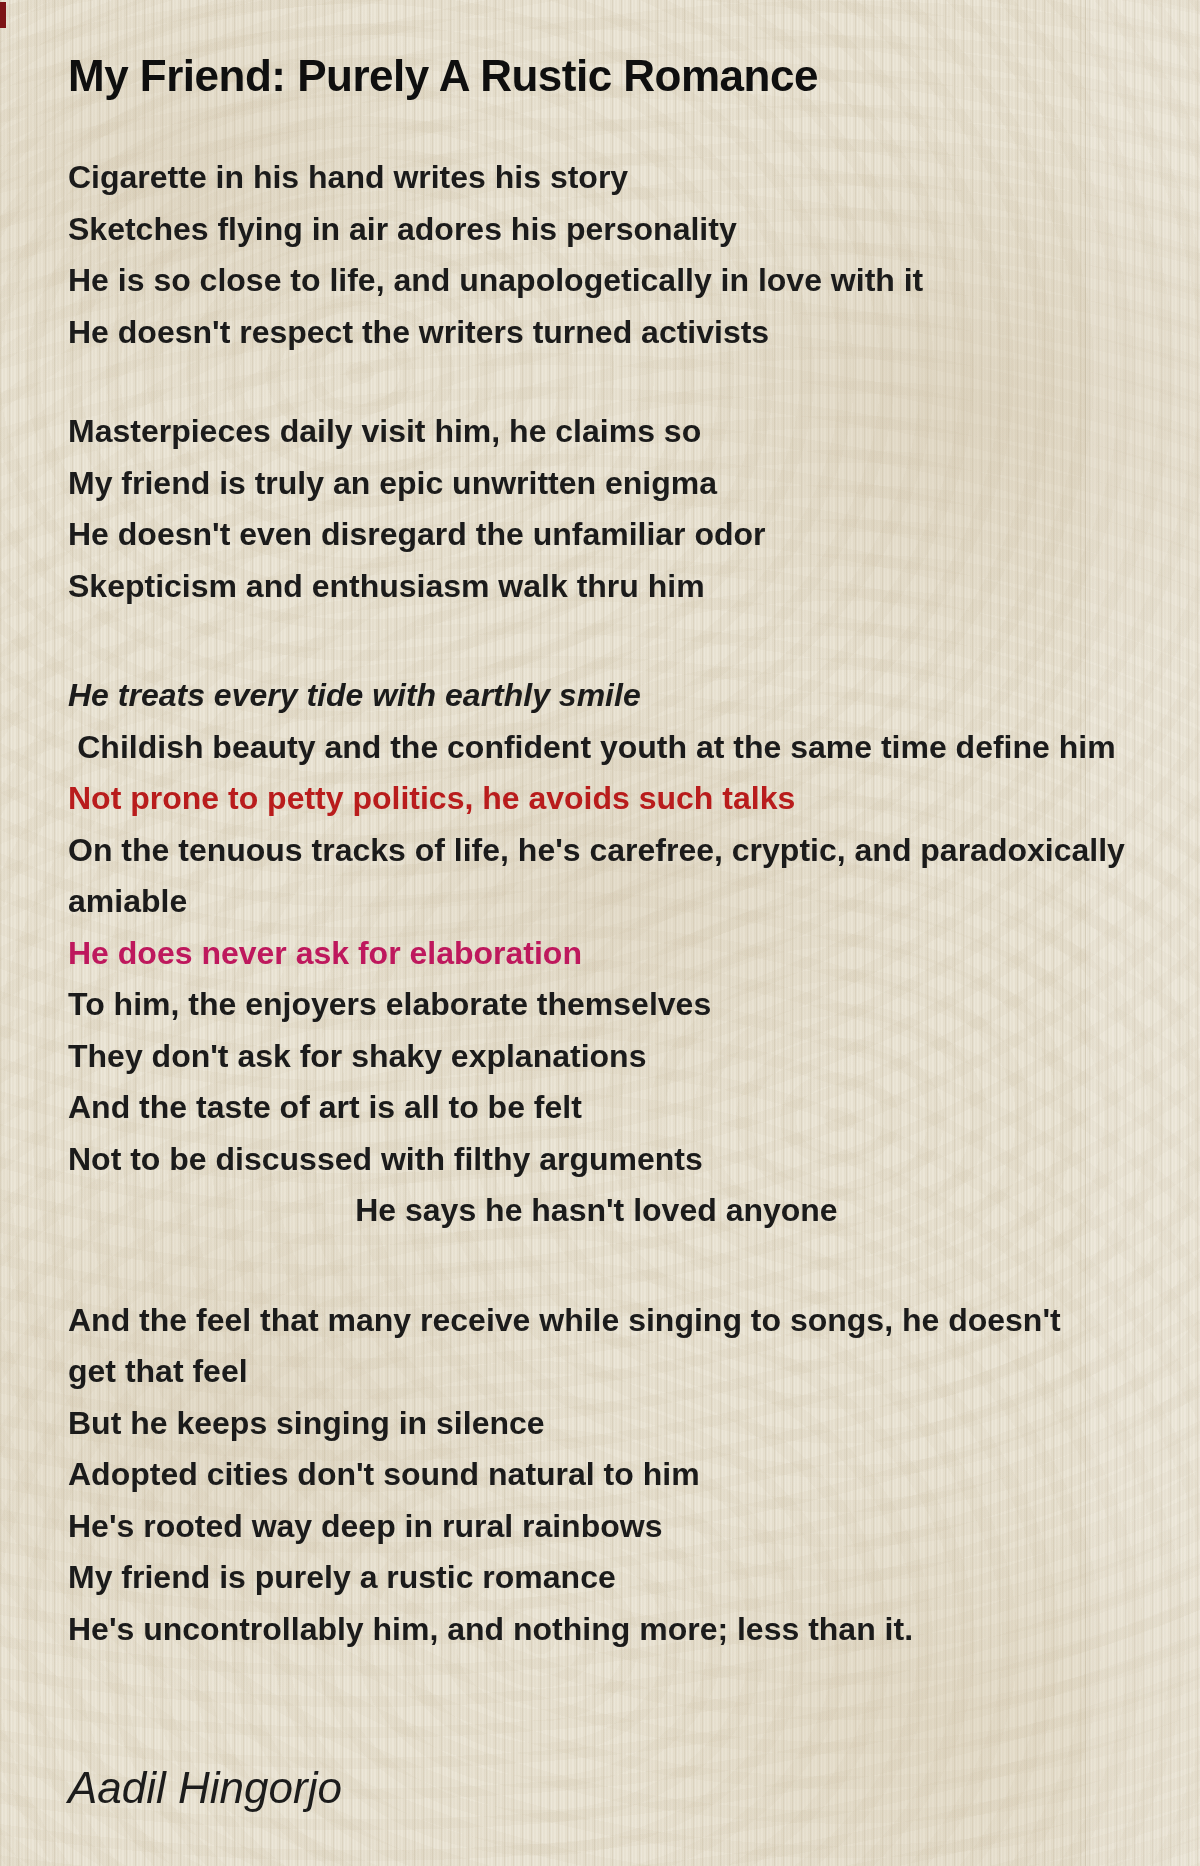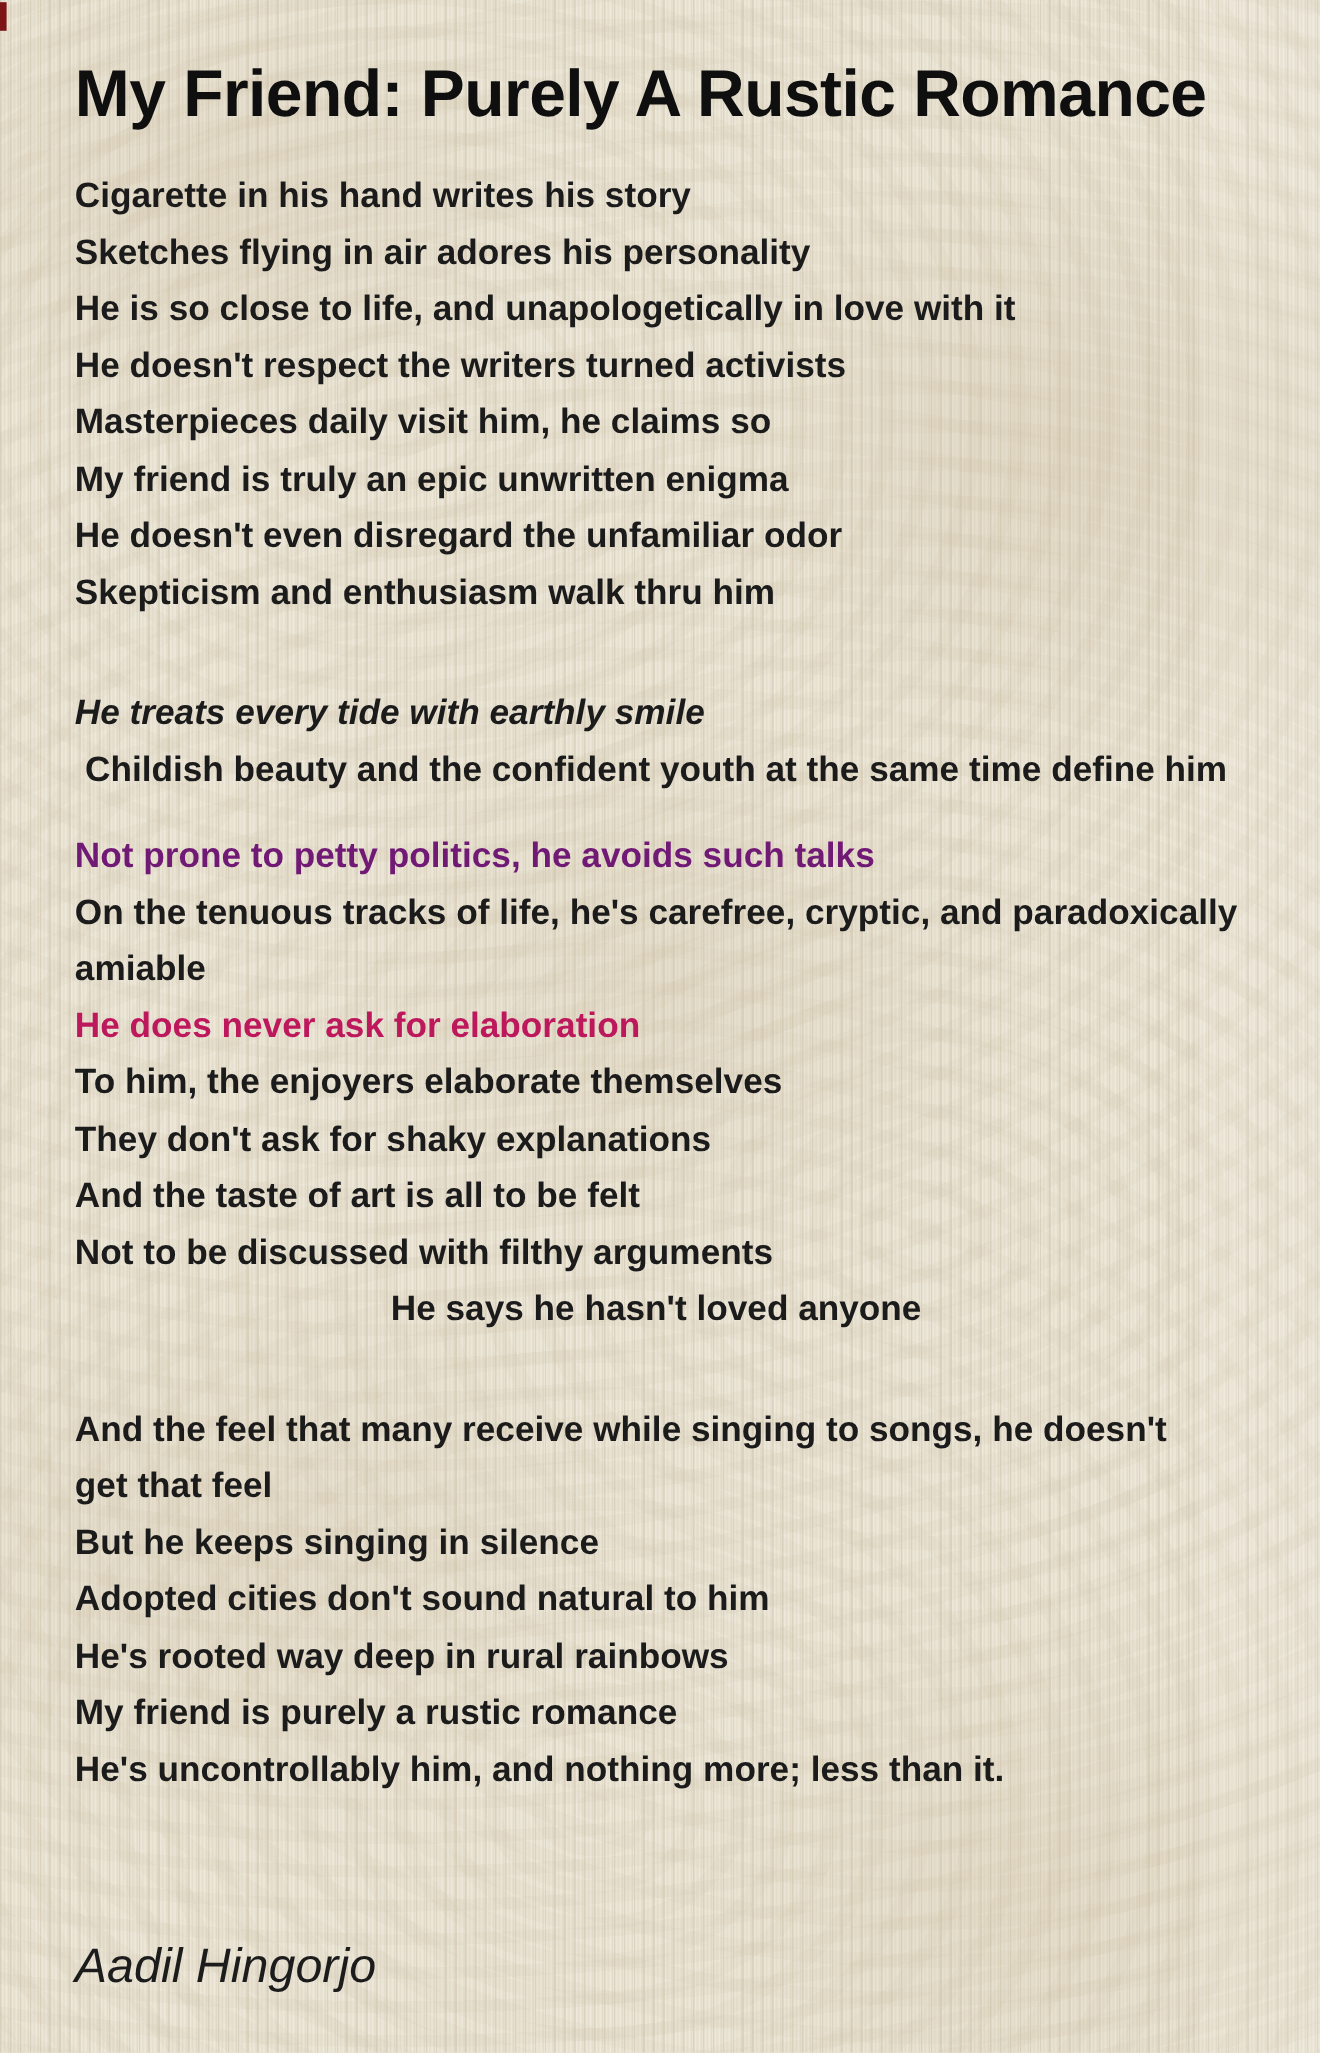--- a/index.html
+++ b/index.html
@@ -37,21 +37,21 @@
   }
   .pattern-seam-light {
     position: absolute; left: 1086px; top: 0; width: 114px; height: 100%;
     background: rgba(255,255,255,0.10);
   }
   .corner-tick {
     position: absolute; left: 0; top: 2px; width: 6px; height: 26px;
   }
   .page-title {
     position: absolute; left: 68px; top: 52px; margin: 0;
-    font-size: 60px; line-height: 1.1; font-weight: 700;
+    font-size: 44px; line-height: 1.1; font-weight: 700;
     white-space: nowrap; letter-spacing: -0.5px;
   }
   .poem {
     position: absolute; left: 68px; top: 152px;
   }
   .poem-line {
     font-size: 32px; font-weight: 700; line-height: 51.5px;
     white-space: nowrap;
   }
   .stanza + .stanza { margin-top: 58px; }
@@ -70,29 +70,29 @@
 <div class="corner-tick" style="background: rgb(125, 20, 22);"></div>
 
 <h1 class="page-title" style="color: rgb(15, 15, 15);">My Friend: Purely A Rustic Romance</h1>
 
 <main class="poem">
   <div class="stanza">
     <div class="poem-line" style="color: rgb(27, 27, 27);">Cigarette in his hand writes his story</div>
     <div class="poem-line" style="color: rgb(27, 27, 27);">Sketches flying in air adores his personality</div>
     <div class="poem-line" style="color: rgb(27, 27, 27);">He is so close to life, and unapologetically in love with it</div>
     <div class="poem-line" style="color: rgb(27, 27, 27);">He doesn't respect the writers turned activists</div>
-    <div class="poem-line" style="color: rgb(27, 27, 27);">Masterpieces daily visit him, he claims so</div>
+    <div class="poem-line" style="color: rgb(27, 27, 27); margin-top: 48px;">Masterpieces daily visit him, he claims so</div>
     <div class="poem-line" style="color: rgb(27, 27, 27);">My friend is truly an epic unwritten enigma</div>
     <div class="poem-line" style="color: rgb(27, 27, 27);">He doesn't even disregard the unfamiliar odor</div>
     <div class="poem-line" style="color: rgb(27, 27, 27);">Skepticism and enthusiasm walk thru him</div>
   </div>
   <div class="stanza">
     <div class="poem-line" style="color: rgb(27, 27, 27); font-style: italic;">He treats every tide with earthly smile</div>
     <div class="poem-line" style="color: rgb(27, 27, 27); text-align: center;">Childish beauty and the confident youth at the same time define him</div>
-    <div class="poem-line" style="color: #701a75; margin-top: 27px;">Not prone to petty politics, he avoids such talks</div>
+    <div class="poem-line" style="color: #b91c1c;">Not prone to petty politics, he avoids such talks</div>
     <div class="poem-line" style="color: rgb(27, 27, 27);">On the tenuous tracks of life, he's carefree, cryptic, and paradoxically</div>
     <div class="poem-line" style="color: rgb(27, 27, 27);">amiable</div>
     <div class="poem-line" style="color: #be185d;">He does never ask for elaboration</div>
     <div class="poem-line" style="color: rgb(27, 27, 27);">To him, the enjoyers elaborate themselves</div>
     <div class="poem-line" style="color: rgb(27, 27, 27);">They don't ask for shaky explanations</div>
     <div class="poem-line" style="color: rgb(27, 27, 27);">And the taste of art is all to be felt</div>
     <div class="poem-line" style="color: rgb(27, 27, 27);">Not to be discussed with filthy arguments</div>
     <div class="poem-line" style="color: rgb(27, 27, 27); text-align: center;">He says he hasn't loved anyone</div>
   </div>
   <div class="stanza">

